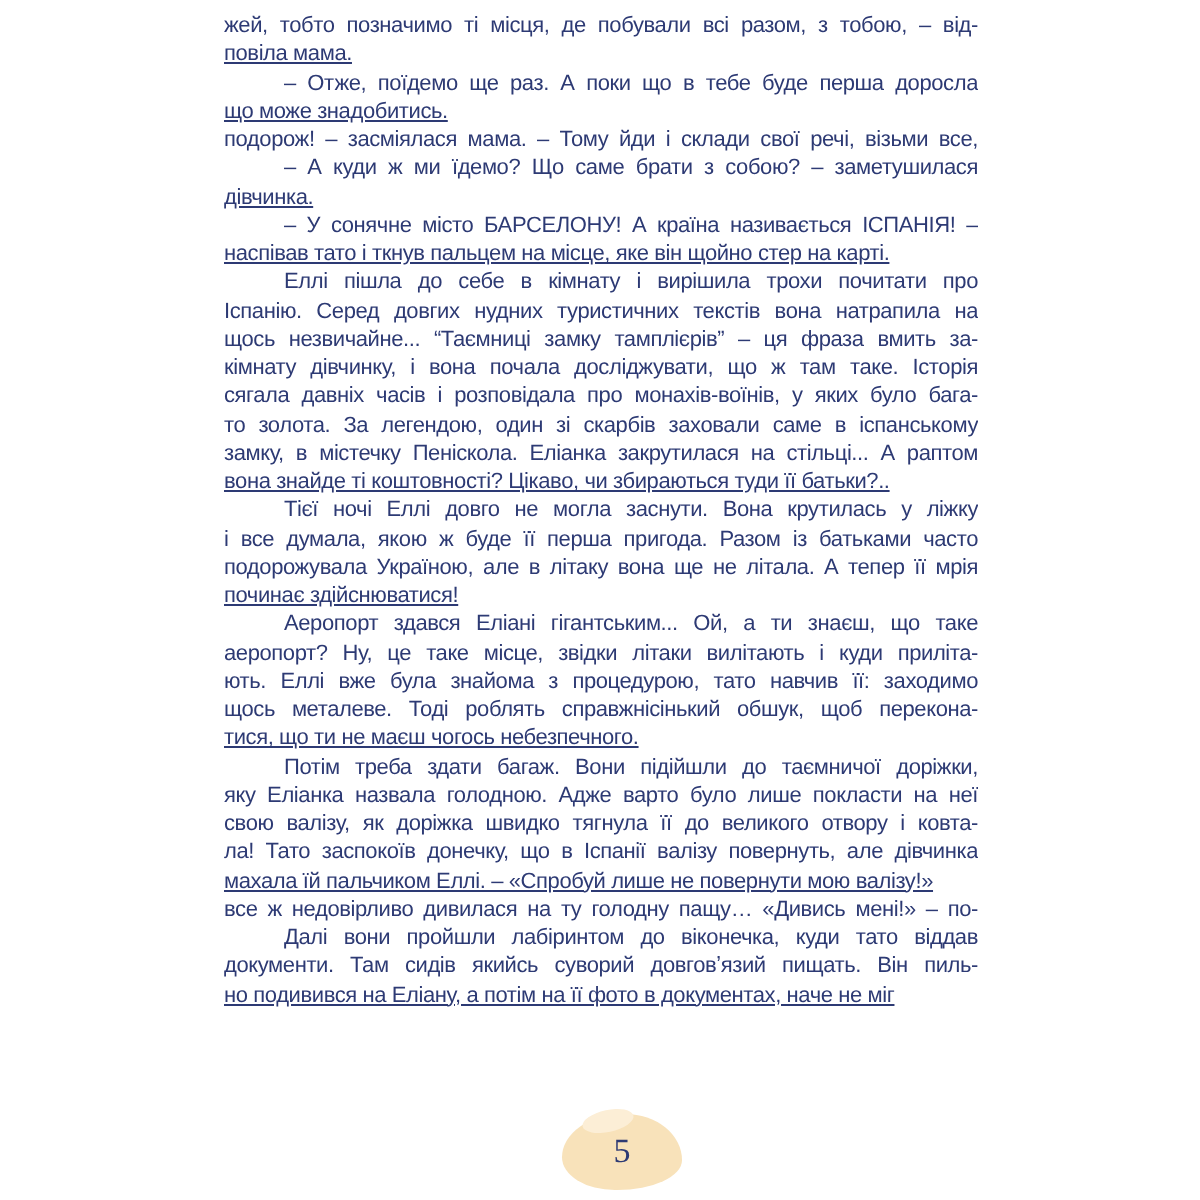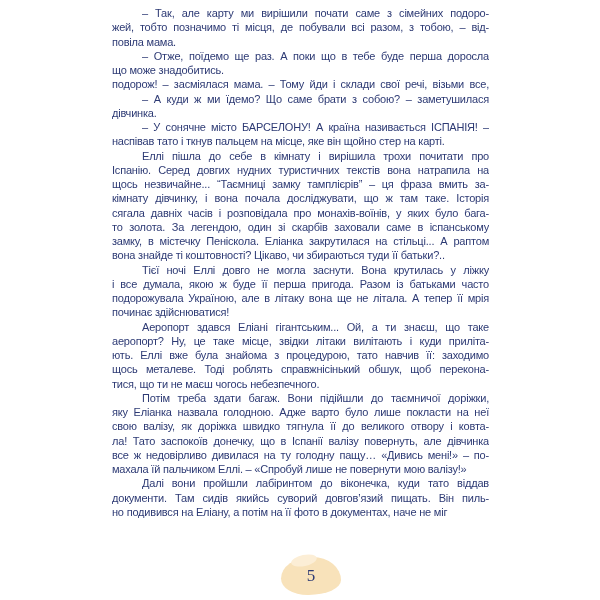--- a/index.html
+++ b/index.html
@@ -24,21 +24,21 @@
   .paragraph { margin: 0; }
   .line {
     height: 14.25px;
     line-height: 14.25px;
     overflow: hidden;
     text-align: justify;
     text-align-last: justify;
     white-space: normal;
   }
   .line.first { text-indent: 30px; }
-  .line.plast { text-align-last: left; }
+  .line.plast { text-align-last: left; text-decoration: underline; }
   .page-badge {
     position: absolute;
     left: 281px;
     top: 557px;
     width: 60px;
     height: 38px;
     background: var(--badge, #f8e2ba);
     border-radius: 52% 48% 55% 45% / 58% 62% 40% 44%;
     display: flex;
     align-items: center;
@@ -61,21 +61,20 @@
     font-size: 17px;
     color: var(--ink, #2d3a74);
   }
 </style>
 </head>
 <body>
 
 <div class="page" style="--bg: #ffffff; --ink: #2d3a74; --badge: #f8e2ba; --badge-hi: #fceed6;">
   <div class="text-block" id="text-block">
       <div class="paragraph">
-        <div class="line first">– Так, але карту ми вирішили почати саме з сімейних подоро-</div>
         <div class="line">жей, тобто позначимо ті місця, де побували всі разом, з тобою, – від-</div>
         <div class="line plast">повіла мама.</div>
       </div>
       <div class="paragraph">
         <div class="line first">– Отже, поїдемо ще раз. А поки що в тебе буде перша доросла</div>
         <div class="line plast">що може знадобитись.</div>
         <div class="line">подорож! – засміялася мама. – Тому йди і склади свої речі, візьми все,</div>
       </div>
       <div class="paragraph">
         <div class="line first">– А куди ж ми їдемо? Що саме брати з собою? – заметушилася</div>
@@ -106,22 +105,22 @@
         <div class="line">аеропорт? Ну, це таке місце, звідки літаки вилітають і куди приліта-</div>
         <div class="line">ють. Еллі вже була знайома з процедурою, тато навчив її: заходимо</div>
         <div class="line">щось металеве. Тоді роблять справжнісінький обшук, щоб перекона-</div>
         <div class="line plast">тися, що ти не маєш чогось небезпечного.</div>
       </div>
       <div class="paragraph">
         <div class="line first">Потім треба здати багаж. Вони підійшли до таємничої доріжки,</div>
         <div class="line">яку Еліанка назвала голодною. Адже варто було лише покласти на неї</div>
         <div class="line">свою валізу, як доріжка швидко тягнула її до великого отвору і ковта-</div>
         <div class="line">ла! Тато заспокоїв донечку, що в Іспанії валізу повернуть, але дівчинка</div>
+        <div class="line plast">махала їй пальчиком Еллі. – «Спробуй лише не повернути мою валізу!»</div>
         <div class="line">все ж недовірливо дивилася на ту голодну пащу… «Дивись мені!» – по-</div>
-        <div class="line plast">махала їй пальчиком Еллі. – «Спробуй лише не повернути мою валізу!»</div>
       </div>
       <div class="paragraph">
         <div class="line first">Далі вони пройшли лабіринтом до віконечка, куди тато віддав</div>
         <div class="line">документи. Там сидів якийсь суворий довговʼязий пищать. Він пиль-</div>
         <div class="line plast">но подивився на Еліану, а потім на її фото в документах, наче не міг</div>
       </div>
     </div>
   <div class="page-badge">
     <span class="page-number">5</span>
   </div>

